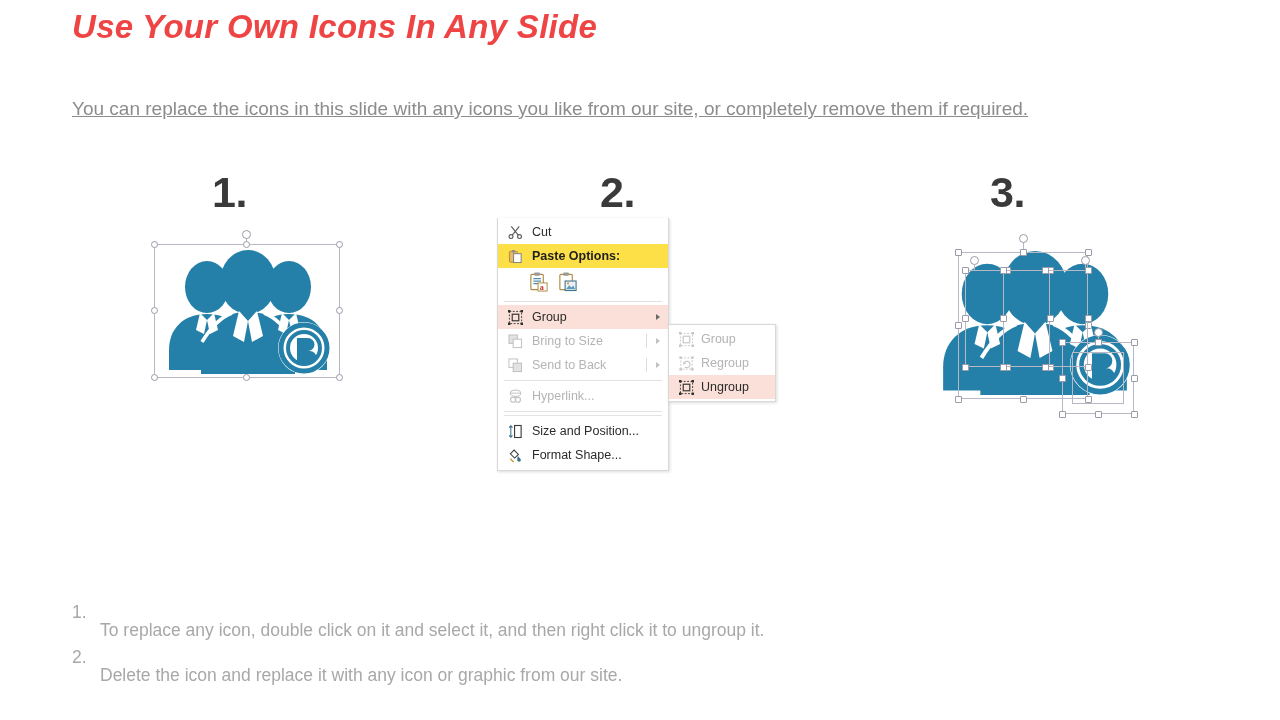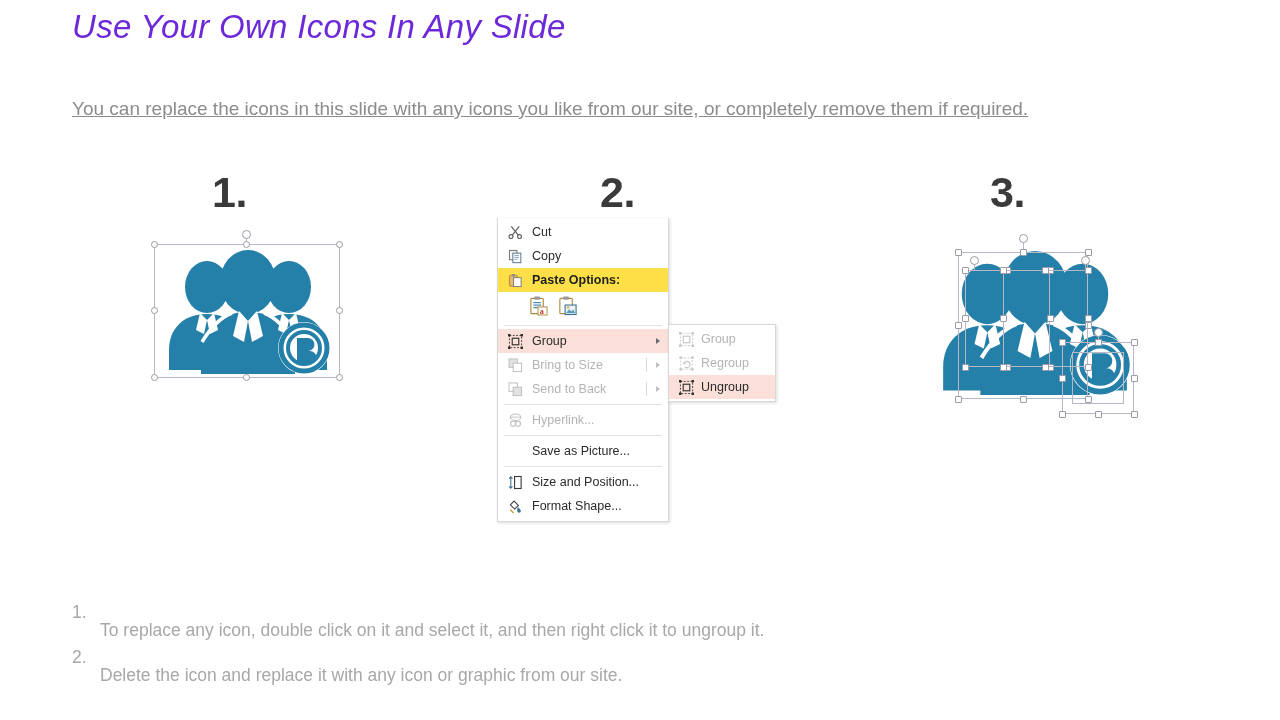--- a/index.html
+++ b/index.html
@@ -16,22 +16,22 @@
     -webkit-font-smoothing: antialiased;
   }
 
   
   #slide-title {
     position: absolute;
     left: 72px;
     top: 8px;
     font-size: 33px;
     font-style: italic;
-    font-weight: 400;
-    color: #6d28d9;
+    font-weight: 700;
+    color: #ef4444;
     letter-spacing: 0.3px;
     white-space: nowrap;
   }
 
   
   #intro-paragraph {
     position: absolute;
     left: 72px;
     top: 94px;
     width: 1115px;
@@ -281,32 +281,20 @@
           <g stroke="#5a5a5a" stroke-width="1.2" fill="none">
             <circle cx="3.2" cy="12.3" r="2.1"></circle>
               <circle cx="12.3" cy="12.3" r="2.1"></circle>
             <path d="M4.6 10.8L12 1.5M10.9 10.8L3.5 1.5"></path>
           </g>
         </svg>
       </span>
       <span>Cut</span>
     </div>
 
-    <div class="menu-item">
-      <span class="mi-icon">
-        <svg width="15" height="15" viewBox="0 0 16 16">
-          <rect x="1.5" y="1.5" width="8" height="10" fill="#f2f2f2" stroke="#6f6f6f" stroke-width="1"></rect>
-          <rect x="5.2" y="4.4" width="8.5" height="10.2" fill="#ffffff" stroke="#4a6f8a" stroke-width="1"></rect>
-          <g stroke="#7a9ab0" stroke-width=".9">
-              <path d="M6.8 7h5M6.8 9h5M6.8 11h3.4"></path>
-            </g>
-        </svg>
-      </span>
-      <span>Copy</span>
-    </div>
 
     <div class="menu-item header">
       <span class="mi-icon">
         <svg width="15" height="15" viewBox="0 0 16 16">
           <rect x="1.5" y="2.5" width="8.5" height="11.5" rx="1" fill="#e8b96a" stroke="#b58633" stroke-width="1"></rect>
           <rect x="4.2" y="1" width="3.2" height="2.6" rx=".6" fill="#8c8c8c"></rect>
           <rect x="6" y="5" width="8" height="9.5" fill="#ffffff" stroke="#7a7a7a" stroke-width="1"></rect>
         </svg>
       </span>
       <span>Paste Options:</span>
@@ -389,23 +377,20 @@
           <path d="M3 4.4h10" stroke="#c2c2c2" stroke-width="1"></path>
           <circle cx="5.4" cy="11.4" r="2.7" fill="none" stroke="#c2c2c2" stroke-width="1.2"></circle>
           <circle cx="10.6" cy="11.4" r="2.7" fill="none" stroke="#c2c2c2" stroke-width="1.2"></circle>
         </svg>
       </span>
       <span>Hyperlink...</span>
     </div>
 
     <div class="menu-sep"></div>
 
-    <div class="menu-item">
-      <span>Save as Picture...</span>
-    </div>
 
     <div class="menu-sep"></div>
 
     <div class="menu-item">
       <span class="mi-icon">
         <svg width="15" height="15" viewBox="0 0 16 16">
           <path d="M3 2.2v11.6M1.2 3.8L3 1.8l1.8 2M1.2 12.2L3 14.2l1.8-2" stroke="#3b6f8c" stroke-width="1.1" fill="none"></path>
           <rect x="7" y="1.6" width="7" height="12.8" fill="none" stroke="#3b3b3b" stroke-width="1.2"></rect>
         </svg>
       </span>

